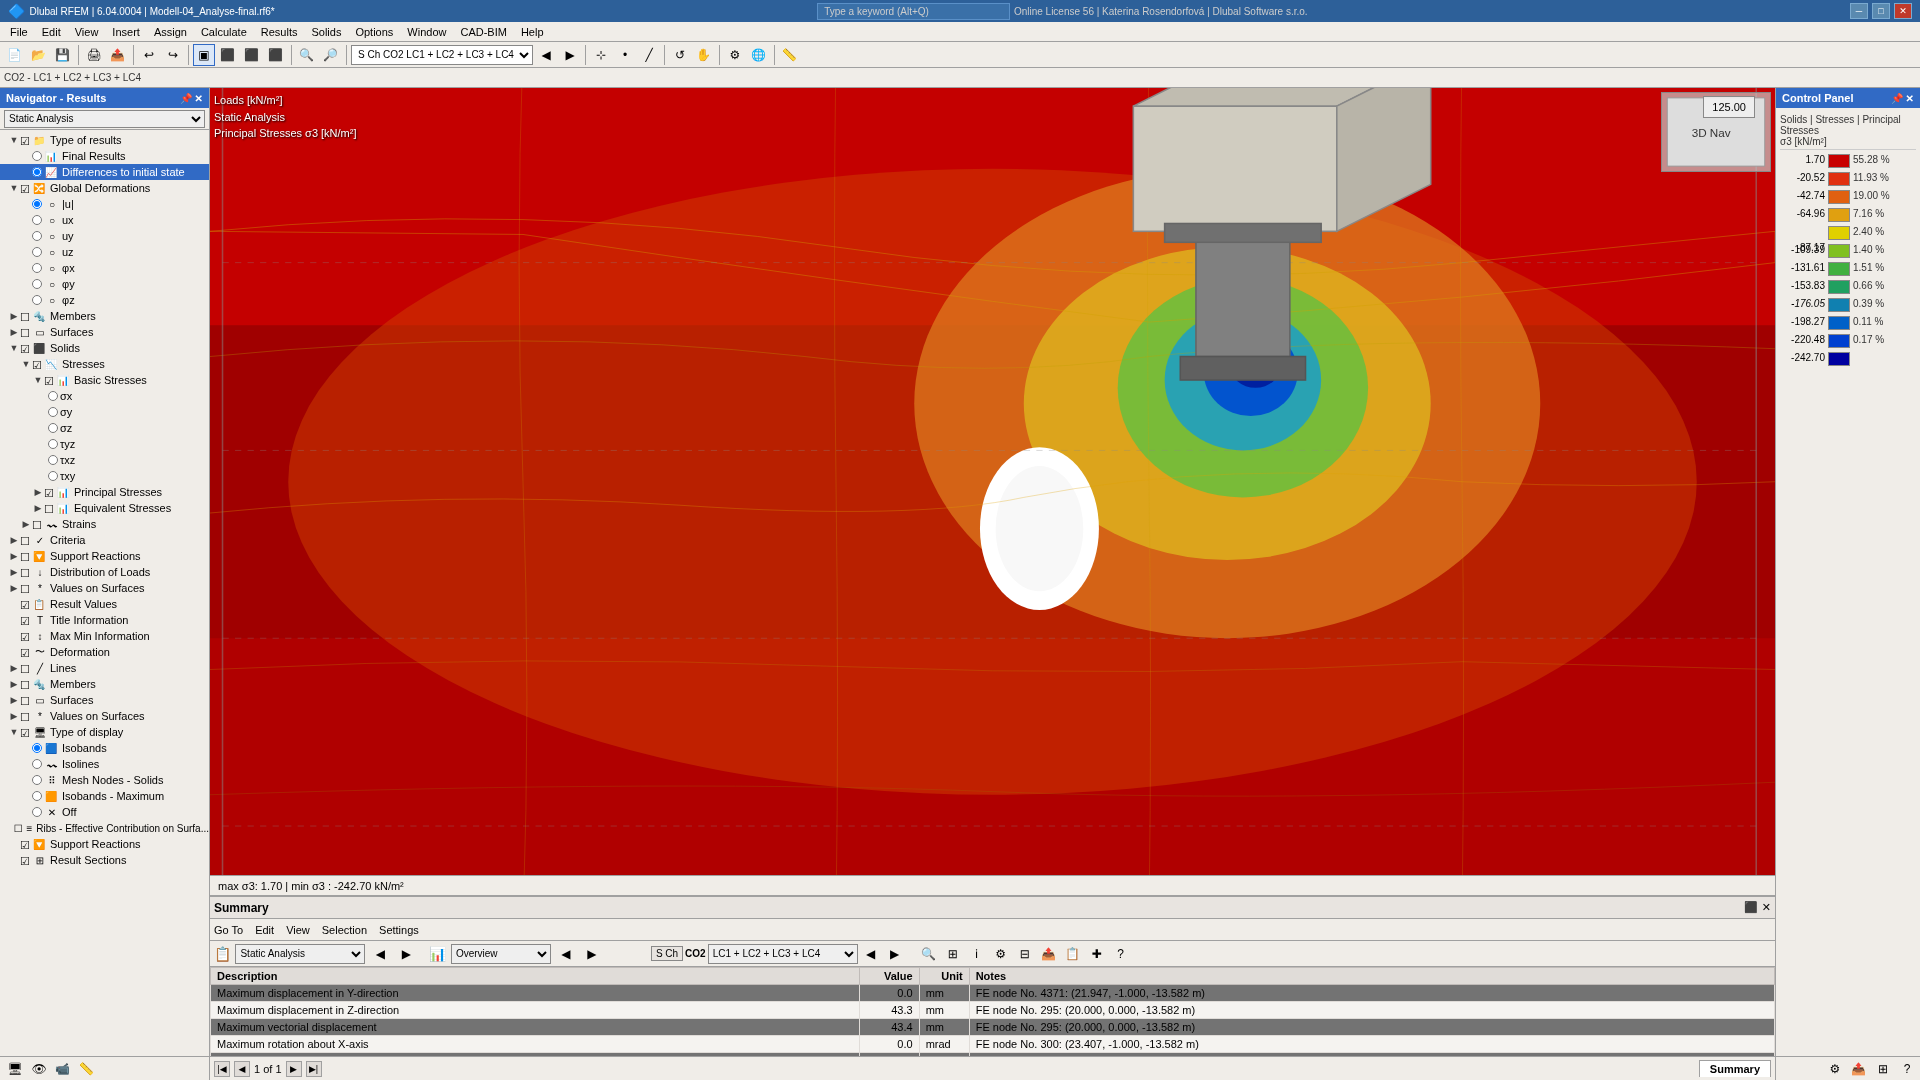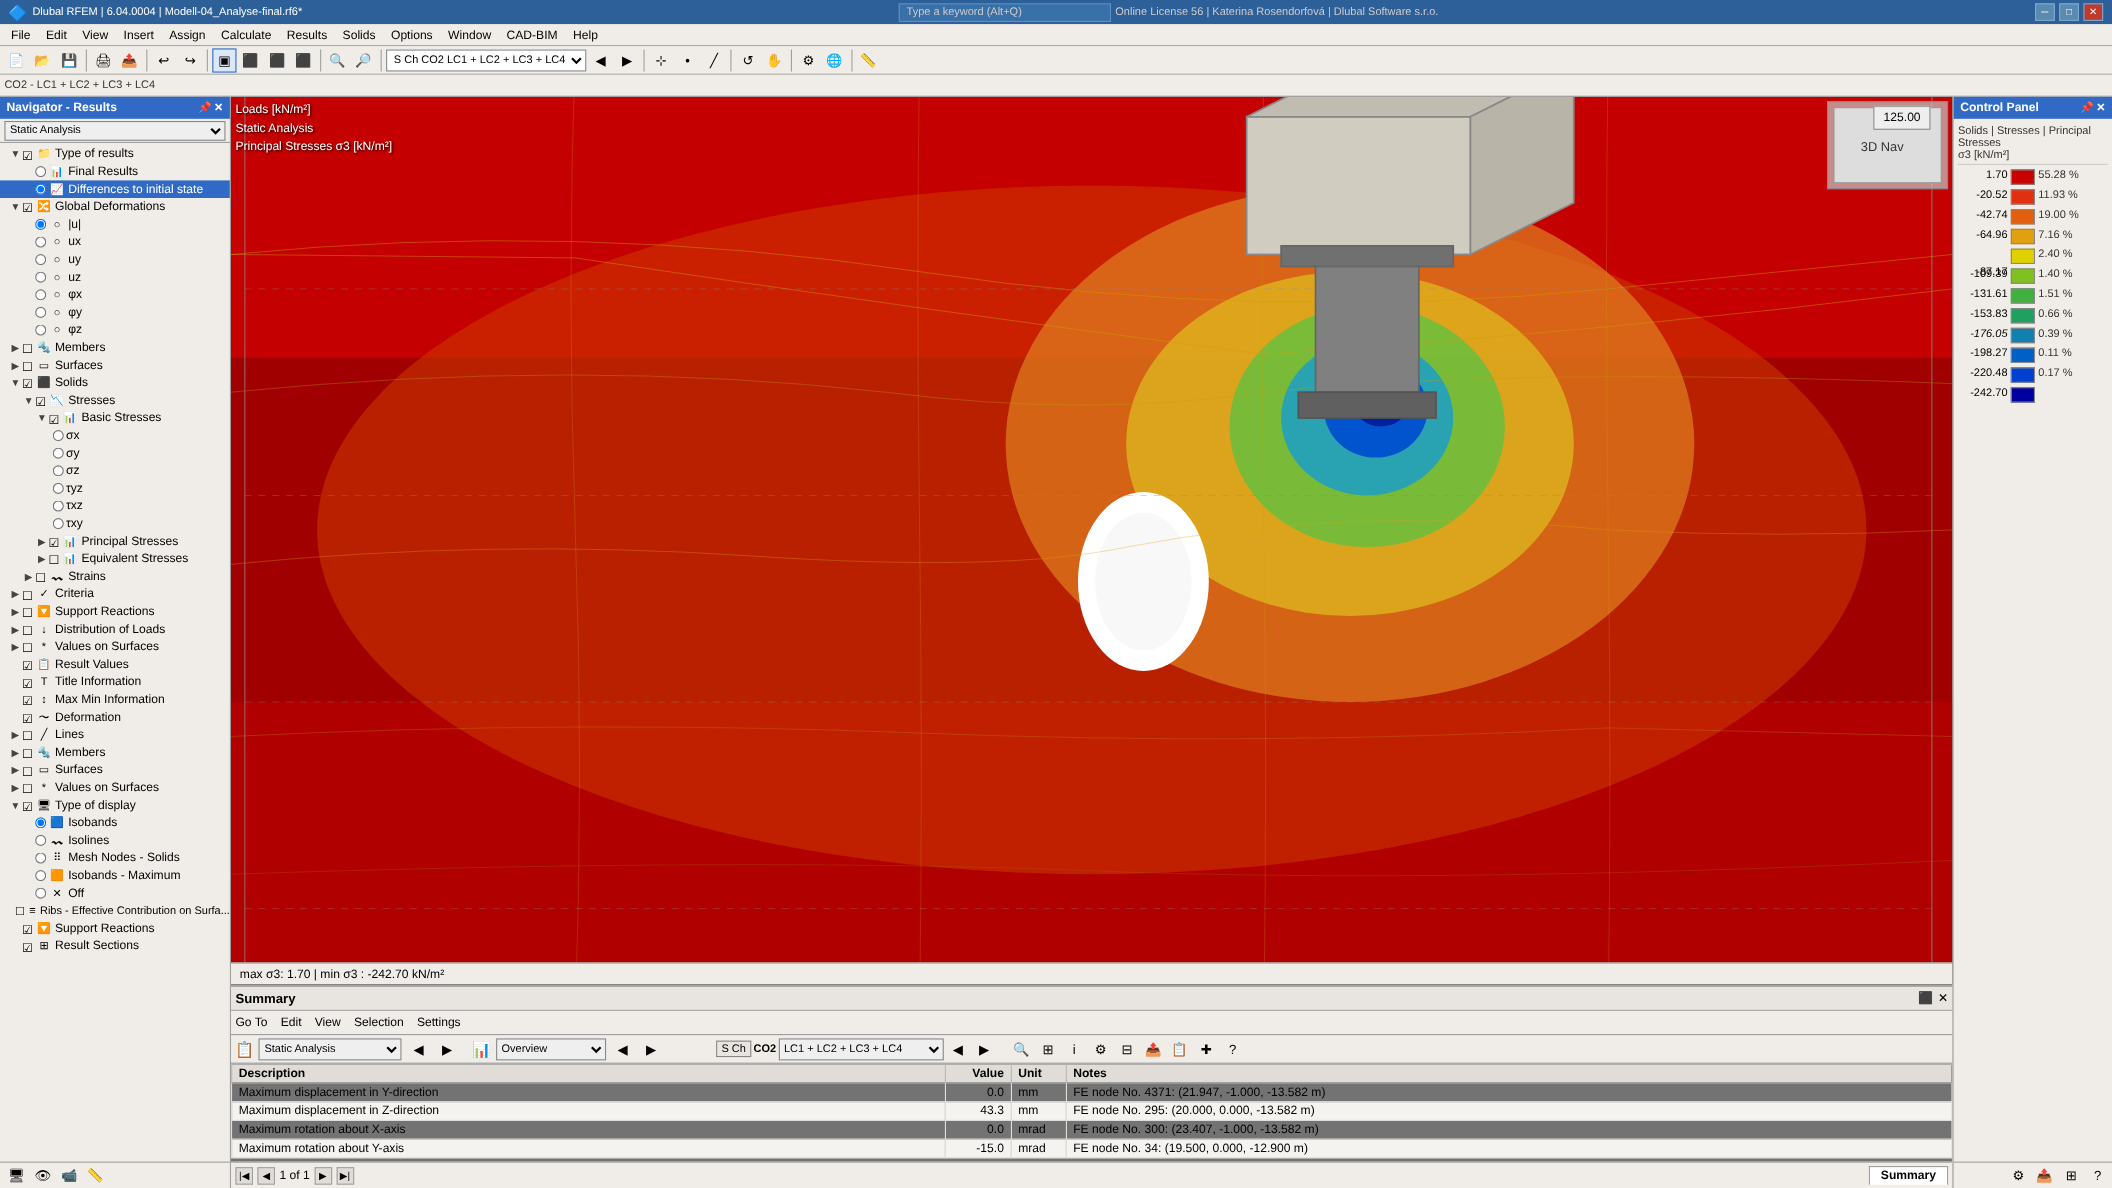--- a/index.html
+++ b/index.html
@@ -653,38 +653,44 @@
           <div class="tb-btn">?</div>
         </div>
       </div>
 
       <div id="bottom-table-container">
         <table id="bottom-table">
           <thead>
             <tr>
               <th>Description</th>
               <th style="width:60px; text-align:right;">Value</th>
-              <th style="width:50px;">Unit</th>
+              <th style="width:50px;text-align:right;">Unit</th>
               <th>Notes</th>
             </tr>
           </thead>
           <tbody id="table-body">
           <tr>
         <td>Maximum displacement in Y-direction</td>
         <td style="text-align:right;">0.0</td>
         <td>mm</td>
         <td>FE node No. 4371: (21.947, -1.000, -13.582 m)</td>
       </tr>
               <tr>
         <td>Maximum displacement in Z-direction</td>
         <td style="text-align:right;">43.3</td>
         <td>mm</td>
         <td>FE node No. 295: (20.000, 0.000, -13.582 m)</td>
       </tr>
               <tr>
+        <td>Maximum vectorial displacement</td>
+        <td style="text-align:right;">43.4</td>
+        <td>mm</td>
+        <td>FE node No. 295: (20.000, 0.000, -13.582 m)</td>
+      </tr>
+              <tr>
         <td>Maximum rotation about X-axis</td>
         <td style="text-align:right;">0.0</td>
         <td>mrad</td>
         <td>FE node No. 300: (23.407, -1.000, -13.582 m)</td>
       </tr>
               <tr>
         <td>Maximum rotation about Y-axis</td>
         <td style="text-align:right;">-15.0</td>
         <td>mrad</td>
         <td>FE node No. 34: (19.500, 0.000, -12.900 m)</td>

